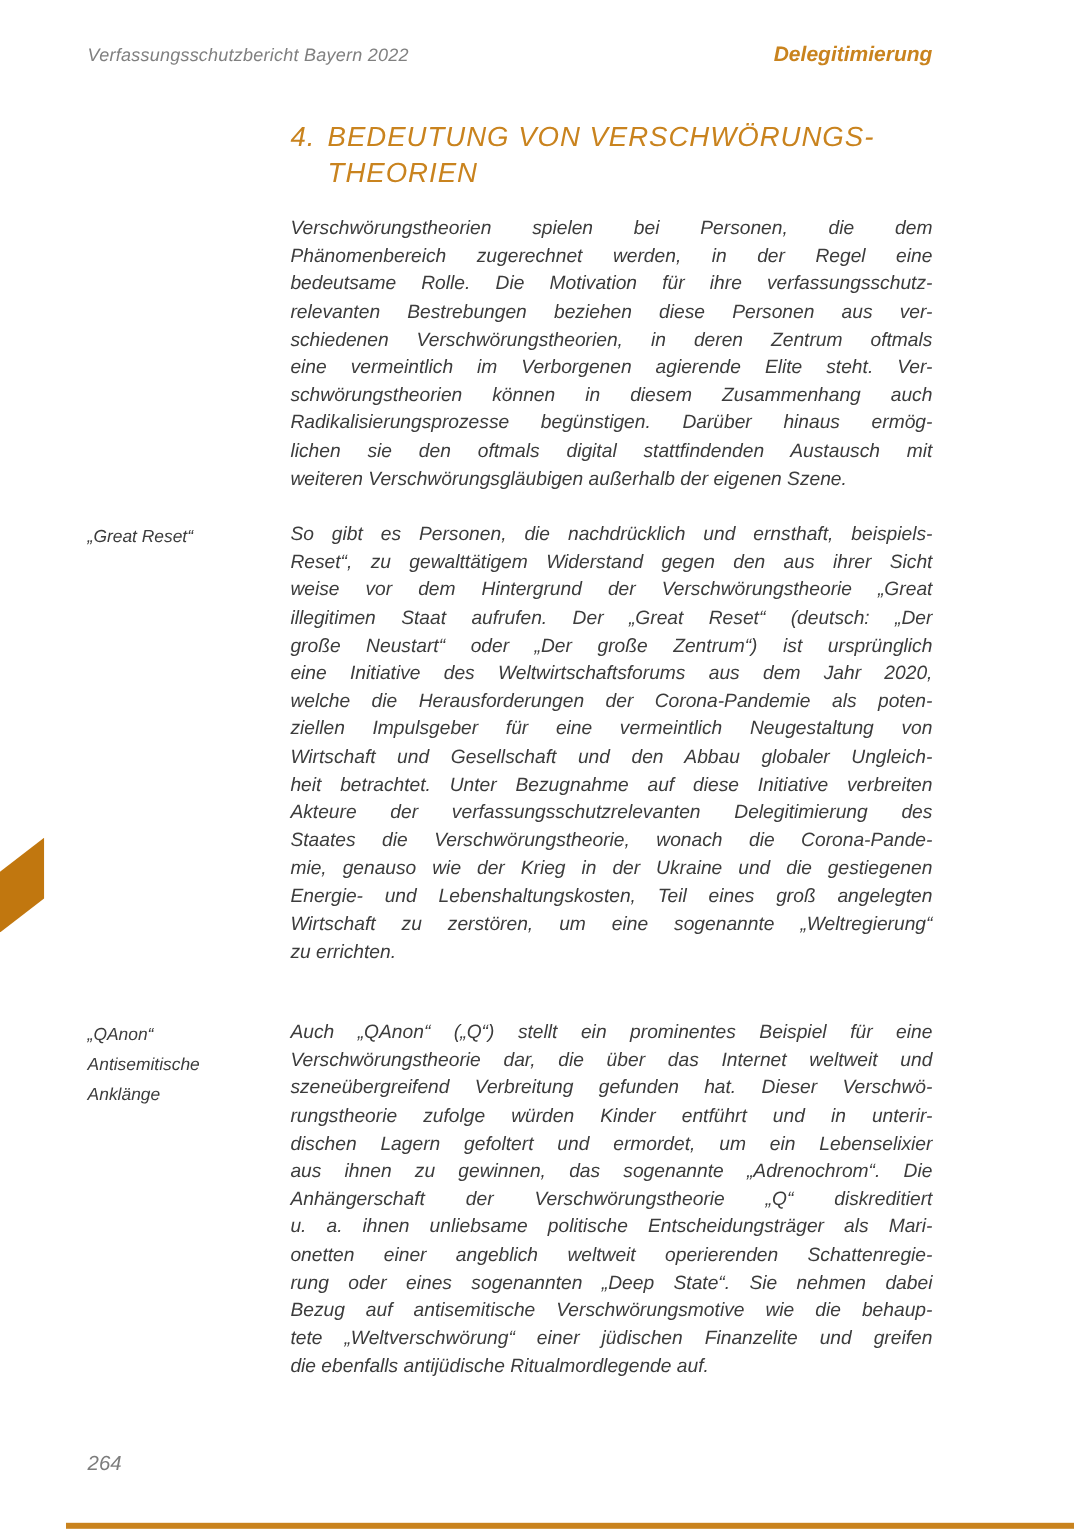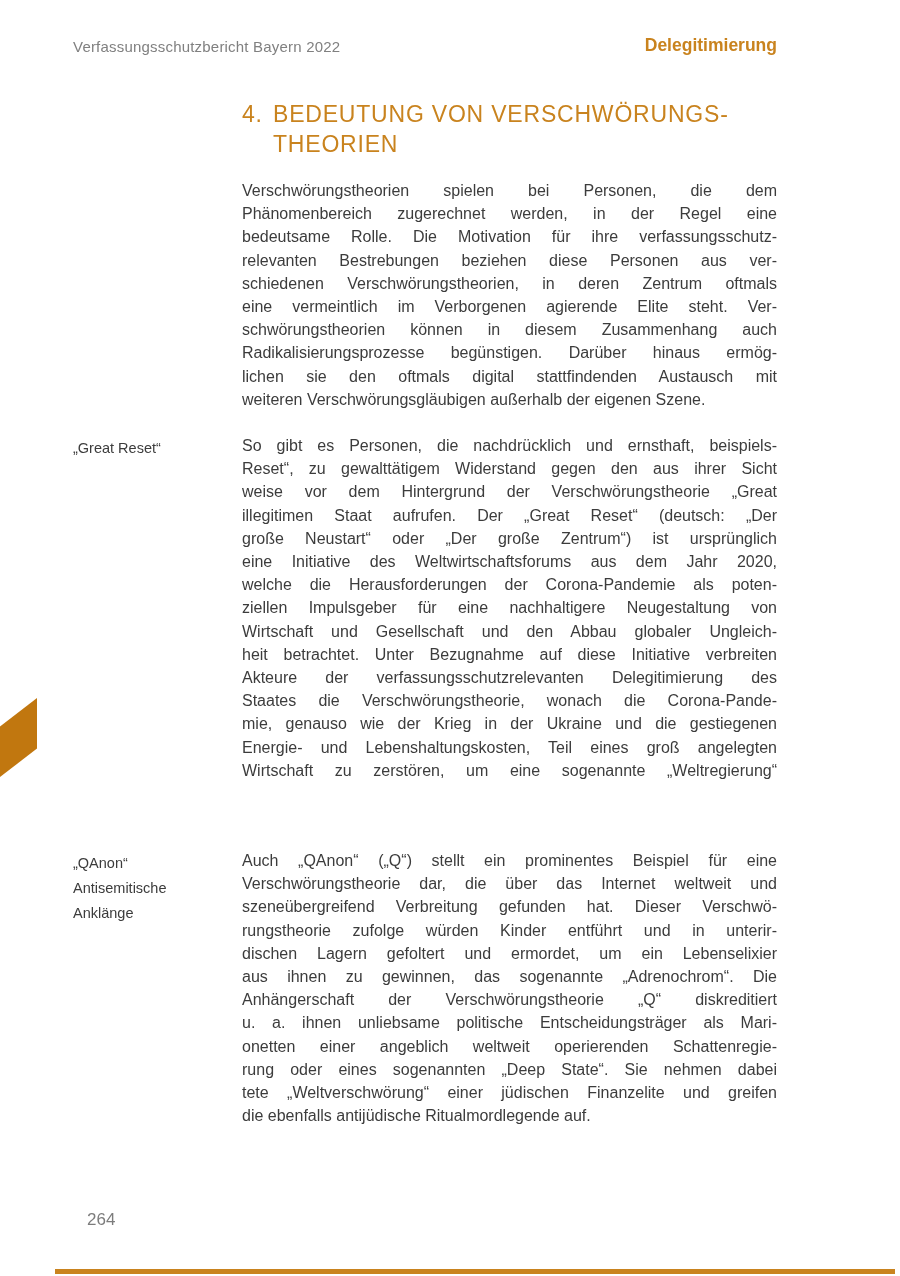--- a/index.html
+++ b/index.html
@@ -11,20 +11,21 @@
   * { margin: 0; padding: 0; box-sizing: border-box; }
   html, body { background: #e8e8e8; }
   .page {
     position: relative;
     width: 900px;
     height: 1276px;
     background: #ffffff;
     margin: 0 auto;
     overflow: hidden;
     font-family: "Liberation Sans", sans-serif;
+    font-style: italic;
   }
   .report-title {
     position: absolute;
     left: 73px;
     top: 38px;
     font-size: 15px;
     letter-spacing: 0.2px;
     color: var(--muted);
   }
   .chapter-label {
@@ -79,21 +80,21 @@
     position: absolute;
     left: 0;
     top: 698px;
     width: 37px;
     height: 79px;
     background: var(--accent-deep);
     clip-path: polygon(0 36%, 100% 0, 100% 64%, 0 100%);
   }
   .page-number {
     position: absolute;
-    left: 87px;
+    left: 73px;
     top: 1210px;
     font-size: 17px;
     color: #7C7C7C;
   }
   .footer-rule {
     position: absolute;
     left: 55px;
     top: 1269px;
     width: 840px;
     height: 5px;
@@ -138,48 +139,50 @@
         <div class="tline tline-last">„Great Reset“</div>
       </div>
     <div class="ptext">
         <div class="tline">So gibt es Personen, die nachdrücklich und ernsthaft, beispiels-</div>
         <div class="tline">Reset“, zu gewalttätigem Widerstand gegen den aus ihrer Sicht</div>
         <div class="tline">weise vor dem Hintergrund der Verschwörungstheorie „Great</div>
         <div class="tline">illegitimen Staat aufrufen. Der „Great Reset“ (deutsch: „Der</div>
         <div class="tline">große Neustart“ oder „Der große Zentrum“) ist ursprünglich</div>
         <div class="tline">eine Initiative des Weltwirtschaftsforums aus dem Jahr 2020,</div>
         <div class="tline">welche die Herausforderungen der Corona-Pandemie als poten-</div>
-        <div class="tline">ziellen Impulsgeber für eine nachhaltigere Neugestaltung von</div>
+        <div class="tline">ziellen Impulsgeber für eine vermeintlich Neugestaltung von</div>
         <div class="tline">Wirtschaft und Gesellschaft und den Abbau globaler Ungleich-</div>
         <div class="tline">heit betrachtet. Unter Bezugnahme auf diese Initiative verbreiten</div>
         <div class="tline">Akteure der verfassungsschutzrelevanten Delegitimierung des</div>
         <div class="tline">Staates die Verschwörungstheorie, wonach die Corona-Pande-</div>
         <div class="tline">mie, genauso wie der Krieg in der Ukraine und die gestiegenen</div>
         <div class="tline">Energie- und Lebenshaltungskosten, Teil eines groß angelegten</div>
         <div class="tline">Wirtschaft zu zerstören, um eine sogenannte „Weltregierung“</div>
+        <div class="tline tline-last">zu errichten.</div>
       </div>
   </section>
 
   <section class="para" style="top:849px">
     <div class="sidenote">
         <div class="tline">„QAnon“</div>
         <div class="tline">Antisemitische</div>
         <div class="tline tline-last">Anklänge</div>
       </div>
     <div class="ptext">
         <div class="tline">Auch „QAnon“ („Q“) stellt ein prominentes Beispiel für eine</div>
         <div class="tline">Verschwörungstheorie dar, die über das Internet weltweit und</div>
         <div class="tline">szeneübergreifend Verbreitung gefunden hat. Dieser Verschwö-</div>
         <div class="tline">rungstheorie zufolge würden Kinder entführt und in unterir-</div>
         <div class="tline">dischen Lagern gefoltert und ermordet, um ein Lebenselixier</div>
         <div class="tline">aus ihnen zu gewinnen, das sogenannte „Adrenochrom“. Die</div>
         <div class="tline">Anhängerschaft der Verschwörungstheorie „Q“ diskreditiert</div>
         <div class="tline">u. a. ihnen unliebsame politische Entscheidungsträger als Mari-</div>
         <div class="tline">onetten einer angeblich weltweit operierenden Schattenregie-</div>
         <div class="tline">rung oder eines sogenannten „Deep State“. Sie nehmen dabei</div>
+        <div class="tline">Bezug auf antisemitische Verschwörungsmotive wie die behaup-</div>
         <div class="tline">tete „Weltverschwörung“ einer jüdischen Finanzelite und greifen</div>
         <div class="tline tline-last">die ebenfalls antijüdische Ritualmordlegende auf.</div>
       </div>
   </section>
 
   <div class="decor-parallelogram"></div>
 
   <div class="page-number">264</div>
 
   <div class="footer-rule"></div>

